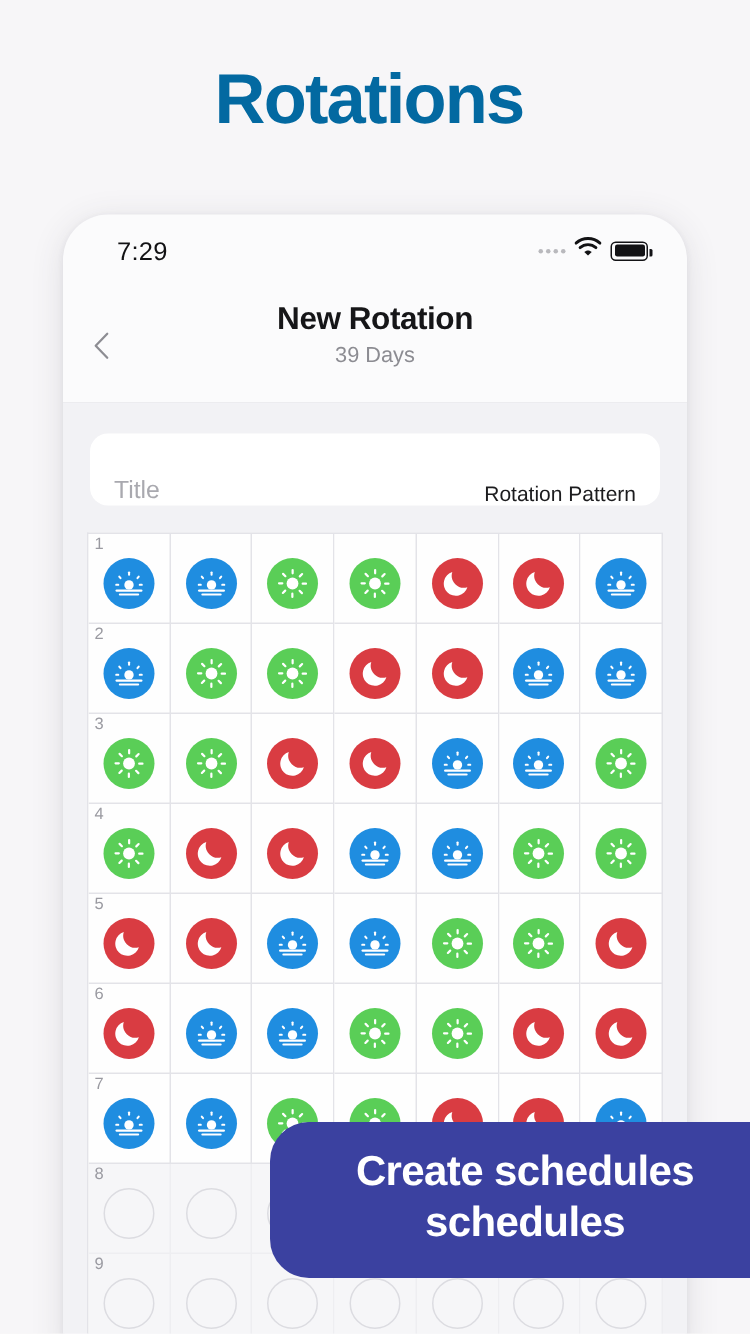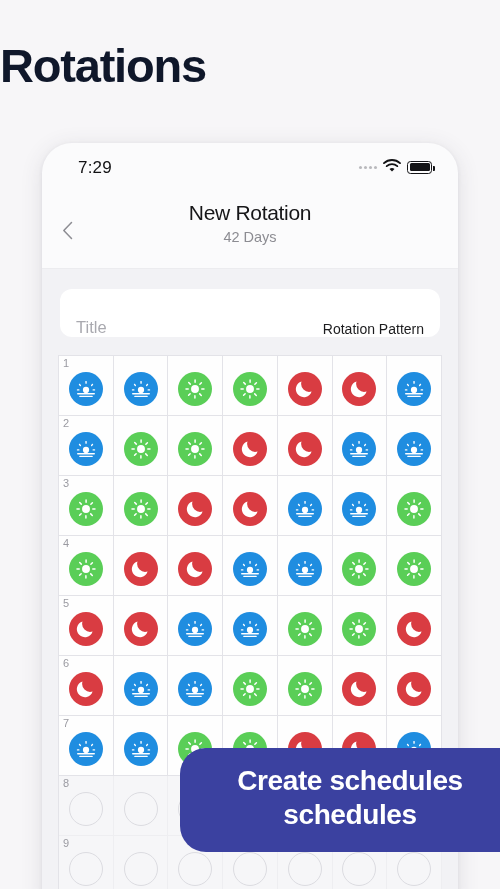--- a/index.html
+++ b/index.html
@@ -7,22 +7,23 @@
     width: 500px; height: 889px;
     background: #f7f6f8;
     font-family: "Liberation Sans", sans-serif;
     overflow: hidden;
   }
   #app { position: relative; width: 500px; height: 889px; background: #f7f6f8; }
 
   
   .page-heading {
     position: absolute; top: 38px; left: 0; width: 492px;
+    text-align: center;
     font-size: 47px; font-weight: bold; letter-spacing: -1.2px;
-    color: #0f172a;
+    color: #0369a1;
   }
 
   
   .phone {
     position: absolute; left: 42px; top: 143px;
     width: 416px; height: 760px;
     background: #fbfbfc;
     border-radius: 30px 30px 0 0;
     box-shadow: 0 4px 22px rgba(60,60,80,0.13), 0 1px 4px rgba(60,60,80,0.07);
     overflow: hidden;
@@ -61,21 +62,21 @@
   }
   .back-chevron {
     position: absolute; left: 10px; top: 24px;
     width: 30px; height: 30px;
     display: flex; align-items: center; justify-content: center;
     cursor: pointer;
   }
   .back-chevron svg { display: block; }
   .nav-title {
     text-align: center; padding-top: 10px;
-    font-size: 21px; font-weight: normal; color: #161618;
+    font-size: 21px; font-weight: bold; color: #161618;
     letter-spacing: -0.3px;
   }
   .nav-sub {
     text-align: center; padding-top: 4px;
     font-size: 14.5px; color: #8c8c92;
   }
 
   
   .sheet {
     position: relative; width: 100%;
@@ -182,21 +183,21 @@
 
     <div class="navbar">
       <div class="back-chevron">
         <span>
           <svg width="11" height="19" viewBox="0 0 11 19">
             <path d="M9.5 1.5 L1.8 9.5 L9.5 17.5" stroke="#8d8d93" stroke-width="1.5" fill="none" stroke-linecap="round" stroke-linejoin="round"></path>
           </svg>
         </span>
       </div>
       <div class="nav-title">New Rotation</div>
-      <div class="nav-sub">42 Days</div>
+      <div class="nav-sub">39 Days</div>
     </div>
 
     <div class="sheet">
 
       <div class="title-field">
         <span class="title-placeholder">Title</span>
         <span class="title-value">Rotation Pattern</span>
       </div>
 
       <div class="grid-wrap">

